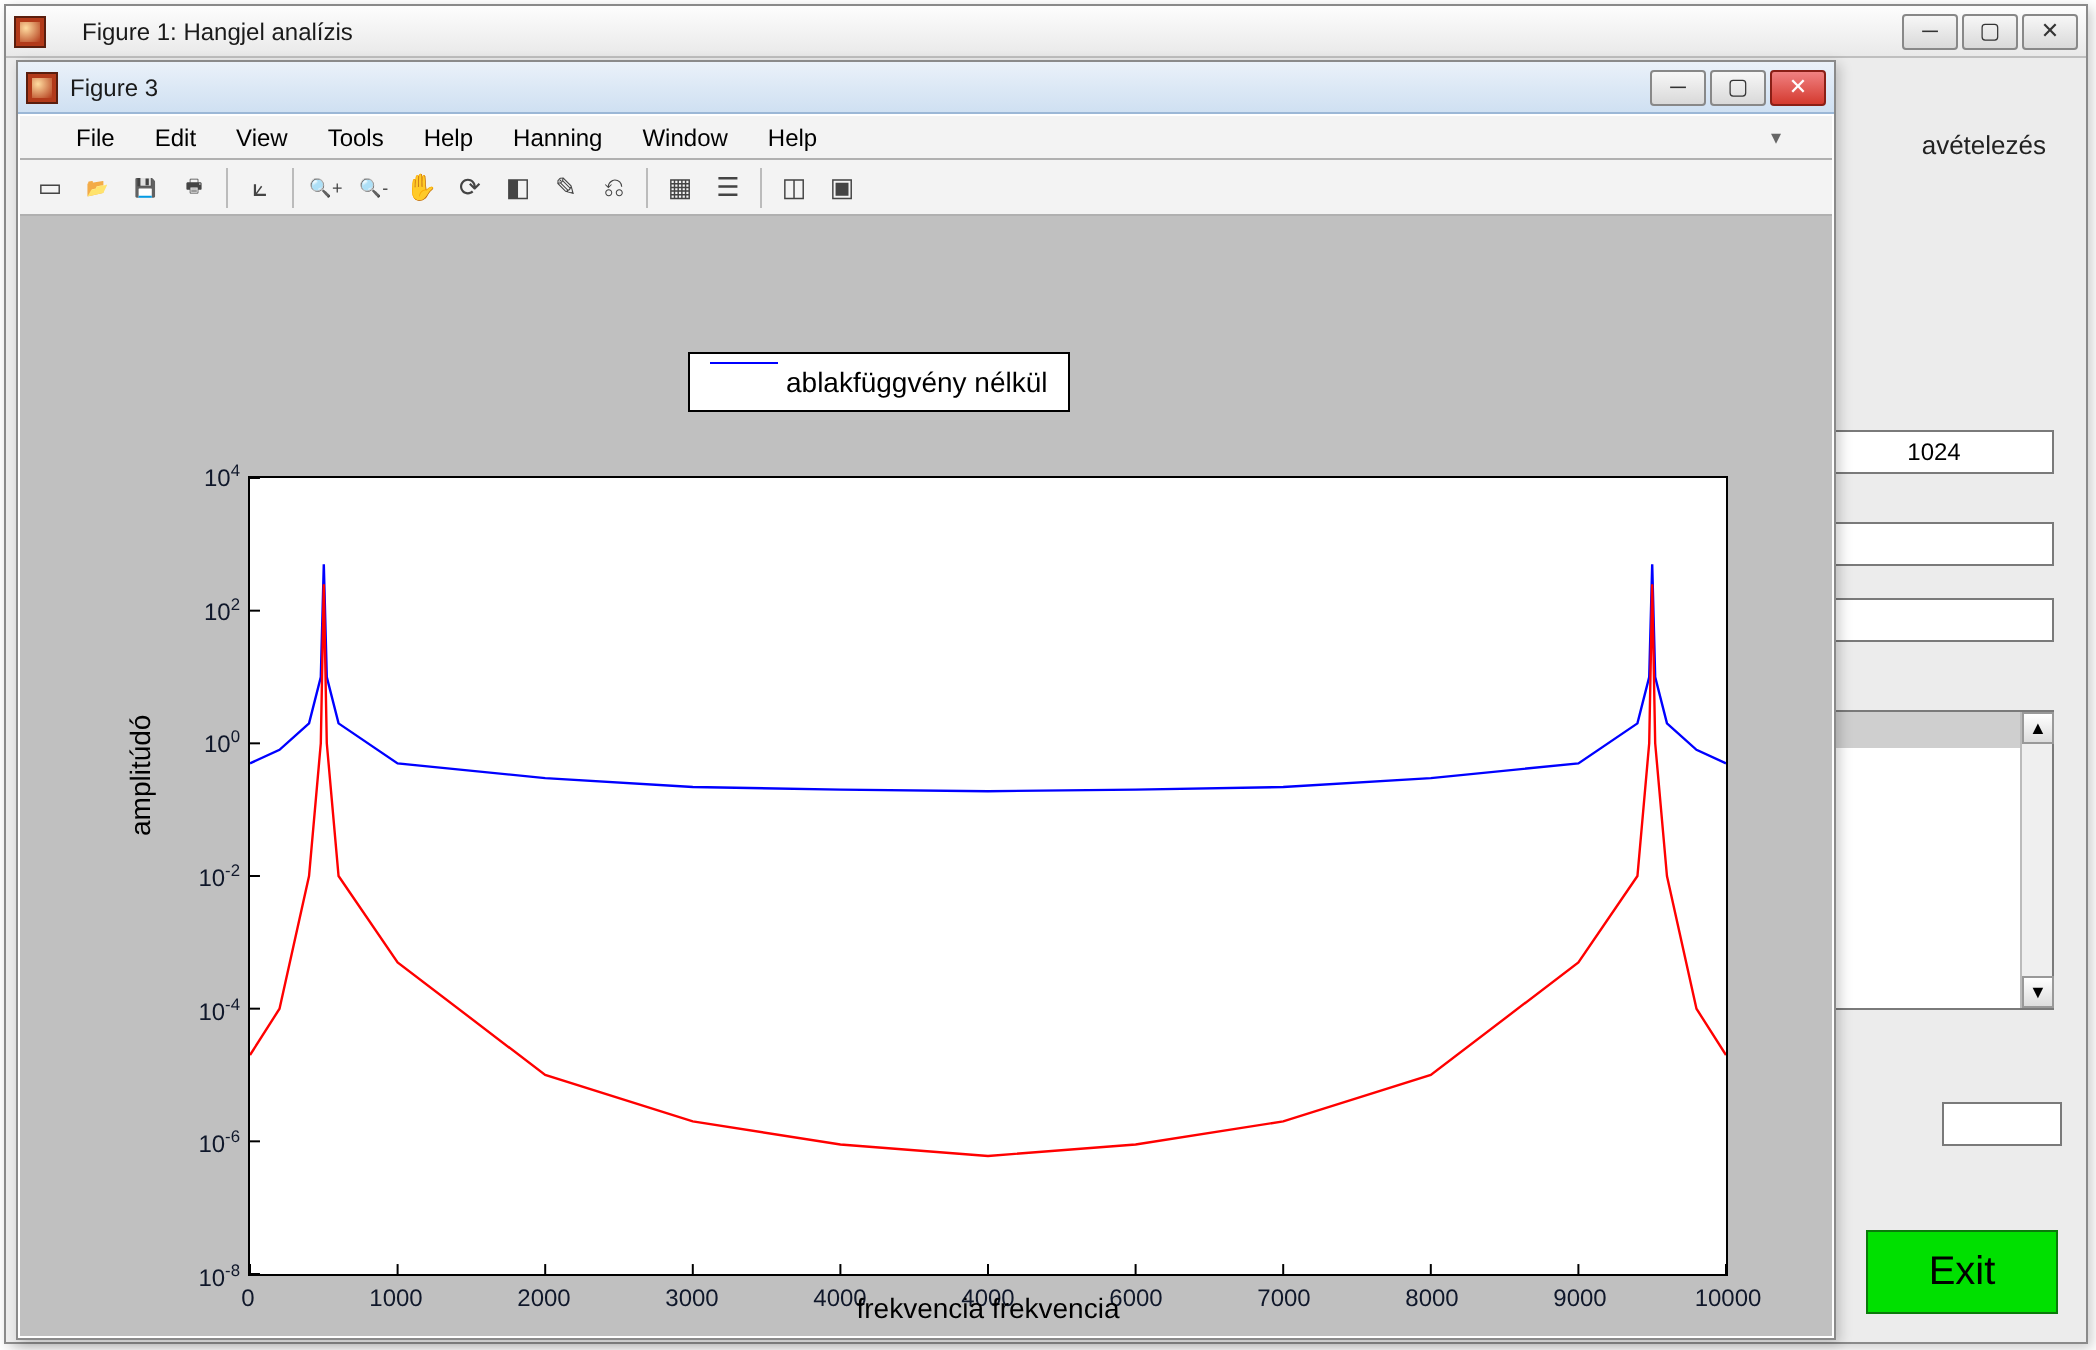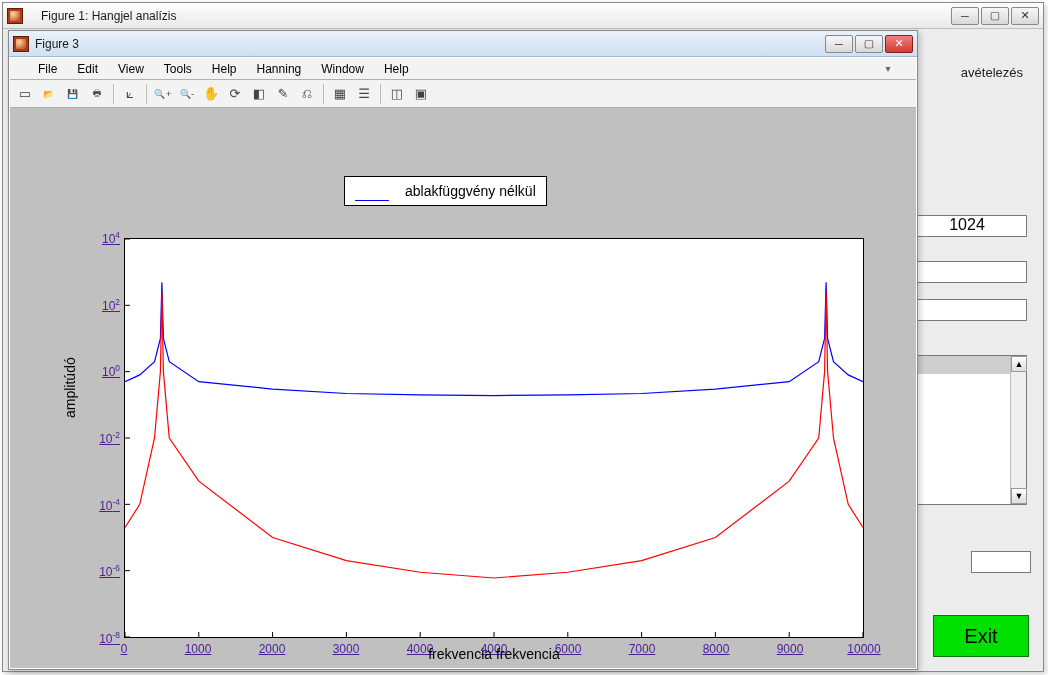--- a/index.html
+++ b/index.html
@@ -21,21 +21,21 @@
   .title-text { flex:1; color:#1a1a1a; }
 
   .winbtns { display:flex; gap:2px; }
   .winbtn { width:28px; height:18px; border:1px solid #888; border-radius:2px; background:linear-gradient(#f7f7f7,#d9d9d9); display:flex; align-items:center; justify-content:center; font-size:11px; color:#333; }
   .winbtn.close { background:linear-gradient(#f08181,#d43a2f); color:#fff; border-color:#8a1f16;}
   .winbtn.close-lite { background:linear-gradient(#f7f7f7,#d9d9d9); }
 
   
   #win1 { left:2px; top:2px; width:1042px; height:670px; }
   #win1 .content { position:absolute; left:0; top:26px; right:0; bottom:0; background:#ececec; }
-  .side-field { position:absolute; right:16px; width:120px; height:22px; background:#fff; border:1px solid #7a7a7a; font-size:16px; display:flex; align-items:flex-start; justify-content:center; }
+  .side-field { position:absolute; right:16px; width:120px; height:22px; background:#fff; border:1px solid #7a7a7a; font-size:12px; display:flex; align-items:center; justify-content:center; }
   .side-label { position:absolute; right:20px; font-size:13px; color:#222; }
   .listbox { position:absolute; right:16px; width:160px; height:150px; background:#fff; border:1px solid #7a7a7a; }
   .listbox .sel { height:18px; background:#cfcfcf; }
   .listbox .sb { position:absolute; right:0; top:0; width:16px; bottom:0; background:#efefef; border-left:1px solid #bbb; }
   .listbox .sb-btn { position:absolute; left:0; width:16px; height:16px; background:linear-gradient(#fff,#ddd); border:1px solid #999; font-size:9px; display:flex;align-items:center;justify-content:center;}
   .exit-btn { position:absolute; right:14px; bottom:14px; width:96px; height:42px; background:#00e000; border:1px solid #0a7a0a; font-size:20px; display:flex; align-items:center; justify-content:center; font-family:"Times New Roman",serif; }
 
   
   #win3 { left:8px; top:30px; width:910px; height:640px; background:#fff; }
   #win3 .body { position:absolute; left:1px; top:27px; right:1px; bottom:1px; background:#c0c0c0; }
@@ -44,26 +44,26 @@
   .menu-corner { margin-left:auto; width:16px; text-align:center; color:#666; font-size:10px;}
   .toolbar { height:28px; background:#f3f3f3; border-bottom:1px solid #b0b0b0; display:flex; align-items:center; padding:0 4px; gap:2px; }
   .tbtn { width:22px; height:22px; border:1px solid transparent; display:flex; align-items:center; justify-content:center; font-size:13px; color:#444; border-radius:2px;}
   .tsep { width:1px; height:20px; background:#bbb; margin:0 3px; }
 
   
   .plot-wrap { position:absolute; left:14px; top:60px; right:14px; bottom:14px; background:#c0c0c0; }
   .axes { position:absolute; left:100px; top:120px; width:740px; height:400px; background:#fff; border:1px solid #000; }
   .ylabel { position:absolute; left:38px; top:300px; transform:rotate(-90deg); transform-origin:left top; font-size:14px; }
   .xlabel { position:absolute; left:0; right:0; bottom:4px; text-align:center; font-size:14px; }
-  .tick { position:absolute; font-size:12px; color:#4c1d95;text-decoration:underline; }
+  .tick { position:absolute; font-size:12px; color:#0f172a; }
   .ytick { right: calc(100% - 96px); text-align:right; width:40px; }
   .xtick { top: 524px; text-align:center; width:40px; }
 
   .legend { position:absolute; left:320px; top:58px; background:#fff; border:1px solid #000; padding:4px 10px; font-size:14px; }
-  .legend-row { display:flex; align-items:flex-end; gap:16px; line-height:20px;}
+  .legend-row { display:flex; align-items:flex-start; gap:4px; line-height:20px;}
   .legend-swatch { width:34px; height:0; border-top:1.5px solid; }
 
   svg.plot { position:absolute; left:0; top:0; width:100%; height:100%; }
 
   sup { font-size:0.7em; }
 </style>
 </head>
 <body>
 
 <div id="win1" class="window">

